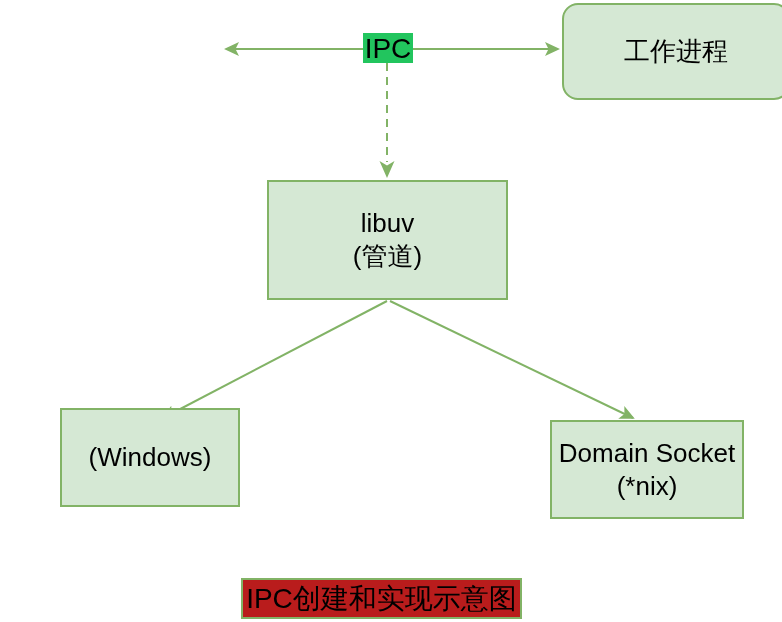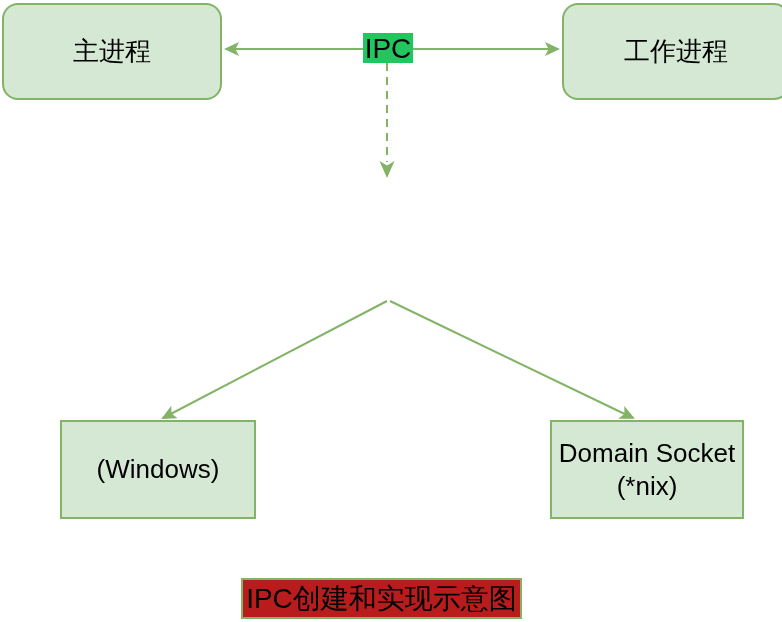--- a/index.html
+++ b/index.html
@@ -29,21 +29,21 @@
     justify-content: center;
     text-align: center;
     font-size: 26px;
     line-height: 33px;
     z-index: 2;
   }
   .node.rounded { border-radius: 16px; }
   .node-main    { left: 2px;   top: 3px;   width: 220px; height: 97px; }
   .node-worker  { left: 562px; top: 3px;   width: 228px; height: 97px; }
   .node-libuv   { left: 267px; top: 180px; width: 241px; height: 120px; }
-  .node-windows { left: 60px;  top: 420px; width: 196px; height: 99px; }
+  .node-windows { left: 60px;  top: 408px; width: 180px; height: 99px; }
   .node-nix     { left: 550px; top: 420px; width: 194px; height: 99px; }
   .caption-box {
     position: absolute;
     left: 241px; top: 578px;
     width: 281px; height: 41px;
     box-sizing: border-box;
     background: #b91c1c;
     border: 2px solid #82b366;
     display: flex;
     align-items: center;
@@ -77,32 +77,33 @@
     <line x1="226" y1="49" x2="558" y2="49" stroke="#82b366" stroke-width="2" marker-start="url(#ah)" marker-end="url(#ah)"></line>
 
     <line x1="387" y1="63" x2="387" y2="162" stroke="#82b366" stroke-width="2" stroke-dasharray="8 6"></line>
     <path d="M387,178 L379.5,161 L387,165.5 L394.5,161 Z" fill="#82b366"></path>
 
     <line x1="387" y1="301" x2="163" y2="418" stroke="#82b366" stroke-width="2" marker-end="url(#ah)"></line>
 
     <line x1="390" y1="301" x2="633" y2="418" stroke="#82b366" stroke-width="2" marker-end="url(#ah)"></line>
   </svg>
 
-  <div class="node rounded node-main">
-    <span>主进程</span>
-  </div>
 
   <div class="node rounded node-worker">
     <span>工作进程</span>
   </div>
 
   <div class="edge-label">
     <span>IPC</span>
   </div>
 
+  <div class="node node-libuv">
+    <span>libuv</span>
+    <span>(管道)</span>
+  </div>
 
   <div class="node node-windows">
     <span>(Windows)</span>
   </div>
 
   <div class="node node-nix">
     <span>Domain Socket</span>
     <span>(*nix)</span>
   </div>
 

